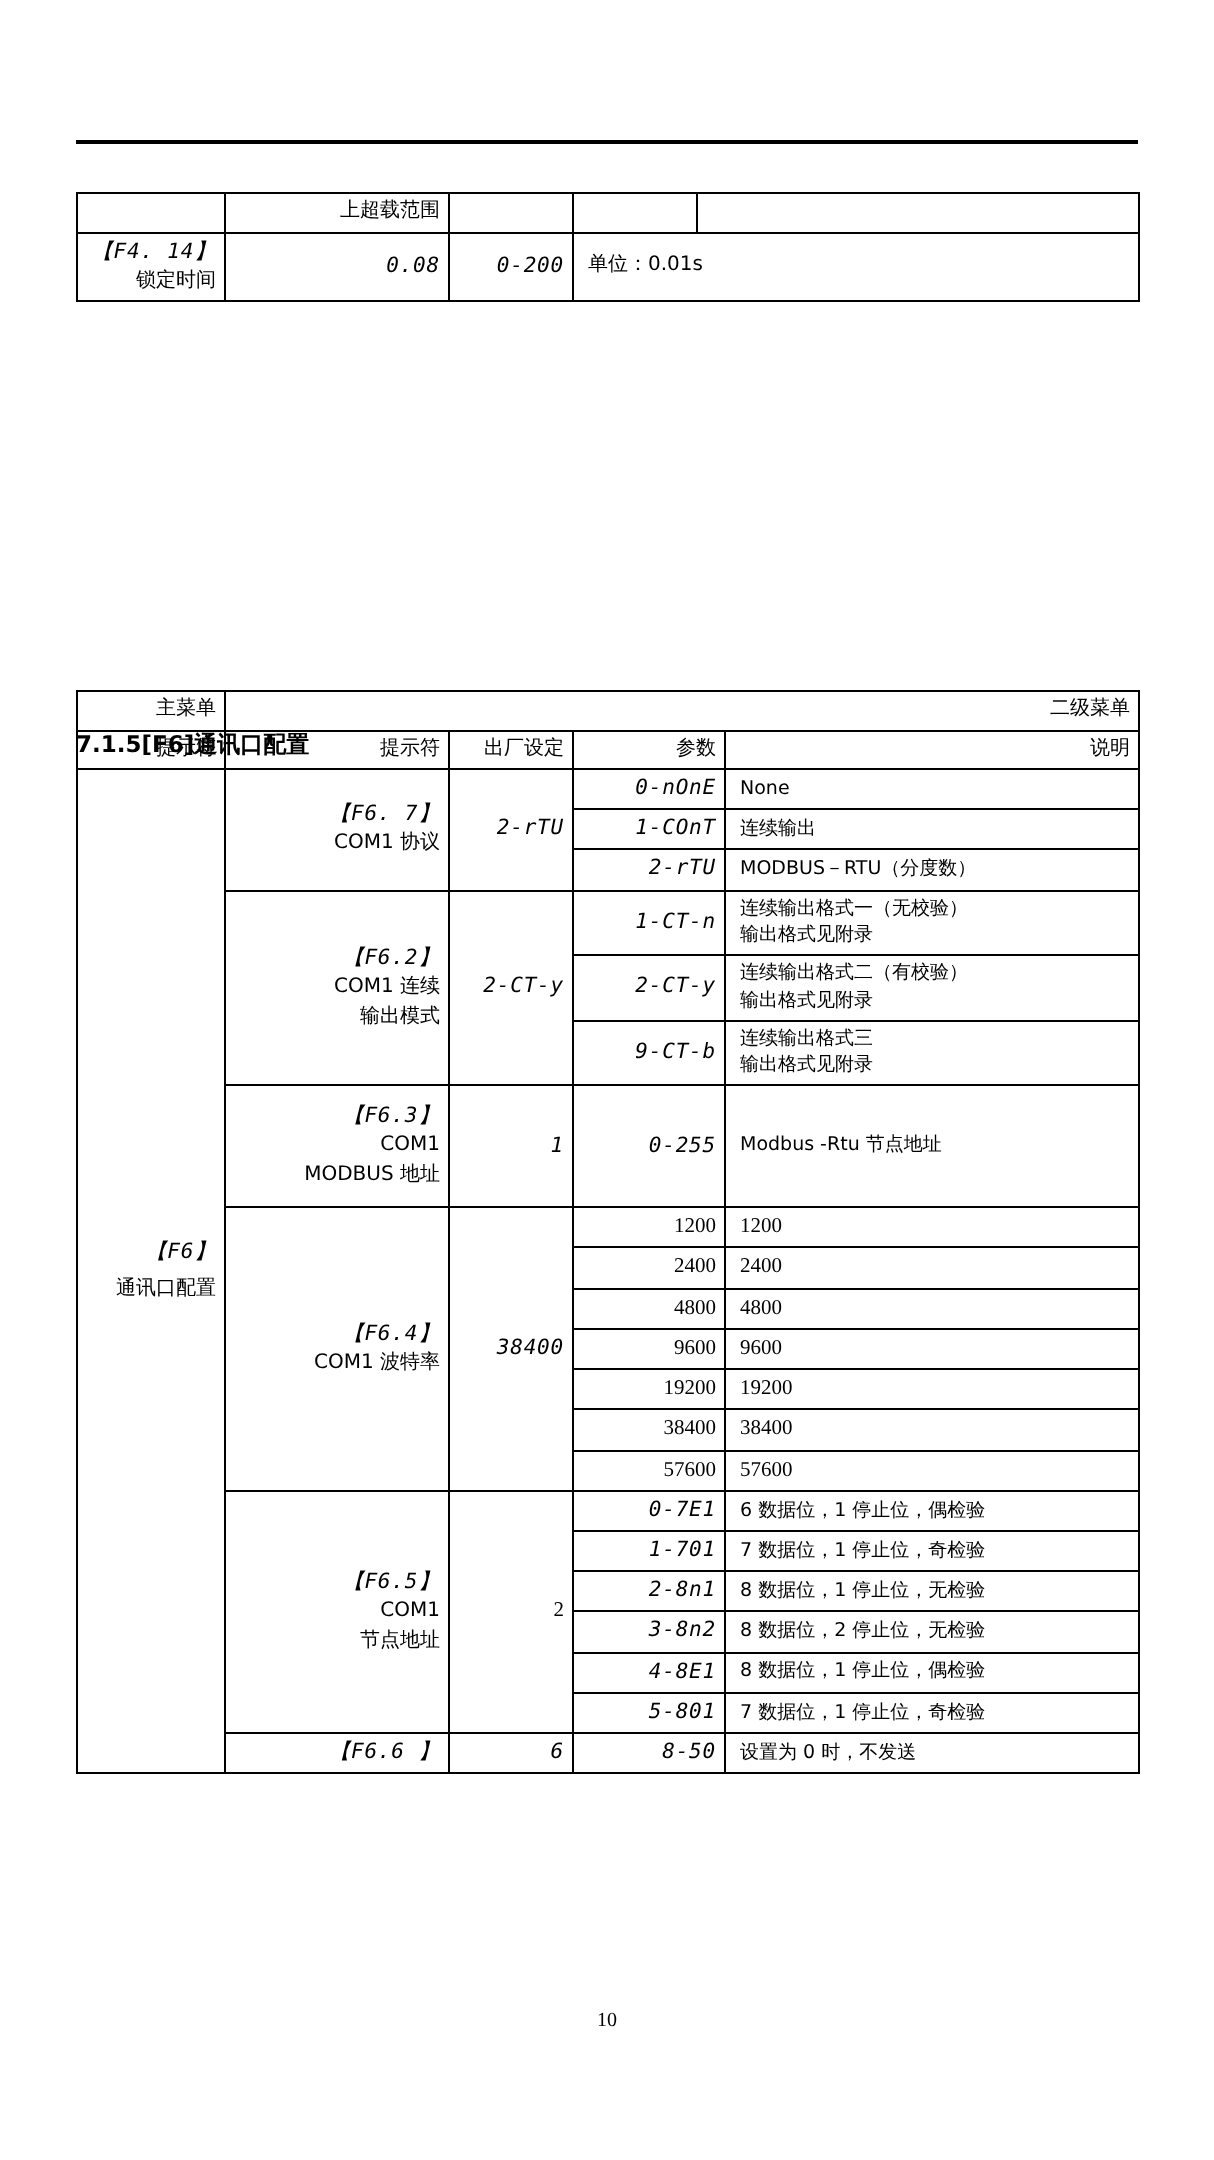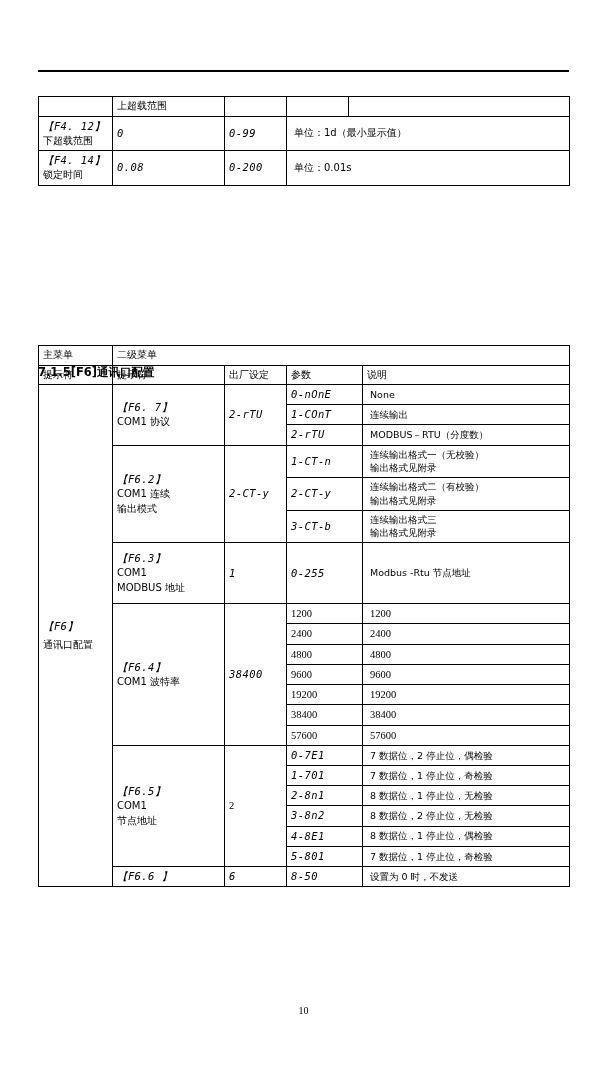--- a/index.html
+++ b/index.html
@@ -35,21 +35,21 @@
     width: 531px;
     table-layout: fixed;
   }
   table td {
     border: 1px solid #000;
     padding: 2px 4px;
     vertical-align: middle;
     font-size: 10px;
     line-height: 1.45;
   }
-  .c { text-align: left; }
+  .c { text-align: right; }
   .l { text-align: left; padding-left: 7px; }
   .lcd {
     font-family: "DejaVu Sans Mono", monospace;
     font-style: italic;
     font-size: 10.5px;
     letter-spacing: 0.4px;
   }
   .cn {
     font-family: "DejaVu Sans", sans-serif;
     font-size: 10px;
@@ -114,29 +114,20 @@
     <tbody>
       <tr>
         <td class="c"></td>
         <td class="c cn">上超载范围</td>
         <td class="c"></td>
         <td class="c"></td>
         <td class="c"></td>
       </tr>
       <tr>
         <td class="c">
-          <div class="lcd">【F4. 12】</div>
-          <div class="cn">下超载范围</div>
-        </td>
-        <td class="c lcd">0</td>
-        <td class="c lcd">0-99</td>
-        <td class="l cn" colspan="2">单位：1d（最小显示值）</td>
-      </tr>
-      <tr>
-        <td class="c">
           <div class="lcd">【F4. 14】</div>
           <div class="cn">锁定时间</div>
         </td>
         <td class="c lcd">0.08</td>
         <td class="c lcd">0-200</td>
         <td class="l cn" colspan="2">单位：0.01s</td>
       </tr>
     </tbody>
   </table>
 
@@ -199,21 +190,21 @@
         </td>
       </tr>
       <tr>
         <td class="c lcd">2-CT-y</td>
         <td class="l cn-small">
           <div>连续输出格式二（有校验）</div>
           <div>输出格式见附录</div>
         </td>
       </tr>
       <tr>
-        <td class="c lcd">3-CT-b</td>
+        <td class="c lcd">9-CT-b</td>
         <td class="l cn-small">
           <div>连续输出格式三</div>
           <div>输出格式见附录</div>
         </td>
       </tr>
 
       <tr>
         <td class="c" style="height:56px">
           <div class="lcd">【F6.3】</div>
           <div class="cn">COM1</div>
@@ -259,21 +250,21 @@
       </tr>
 
       <tr>
         <td class="c" rowspan="6">
           <div class="lcd">【F6.5】</div>
           <div class="cn">COM1</div>
           <div class="cn">节点地址</div>
         </td>
         <td class="c num" rowspan="6">2</td>
         <td class="c lcd">0-7E1</td>
-        <td class="l cn-small">7 数据位，2 停止位，偶检验</td>
+        <td class="l cn-small">6 数据位，1 停止位，偶检验</td>
       </tr>
       <tr>
         <td class="c lcd">1-701</td>
         <td class="l cn-small">7 数据位，1 停止位，奇检验</td>
       </tr>
       <tr>
         <td class="c lcd">2-8n1</td>
         <td class="l cn-small">8 数据位，1 停止位，无检验</td>
       </tr>
       <tr>

